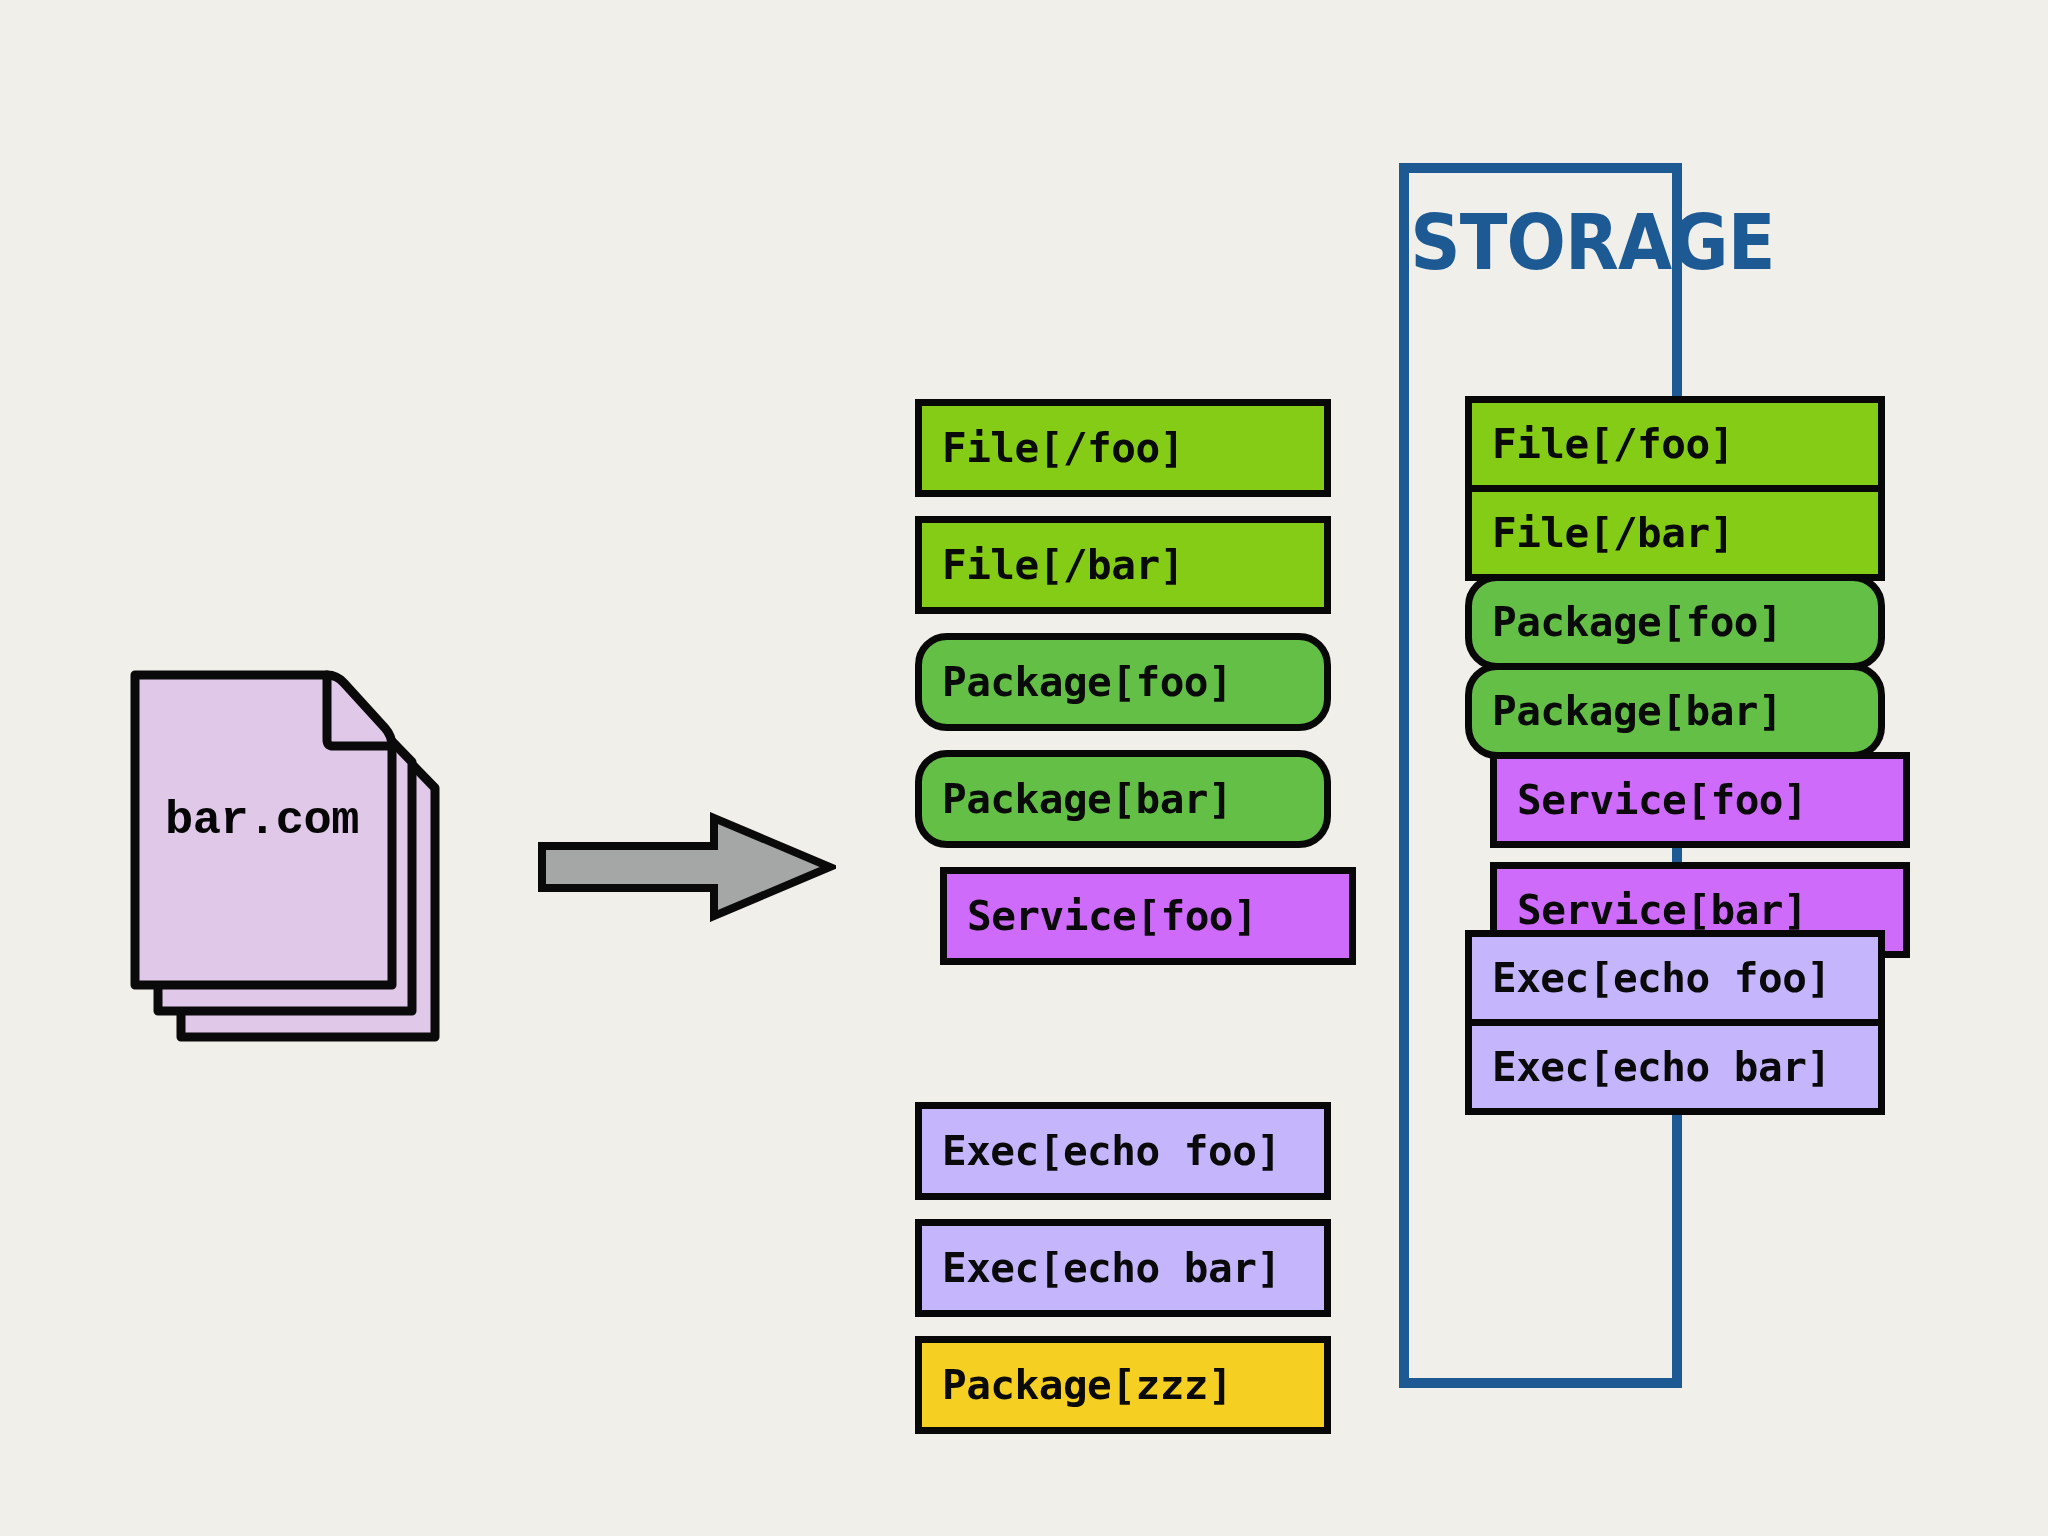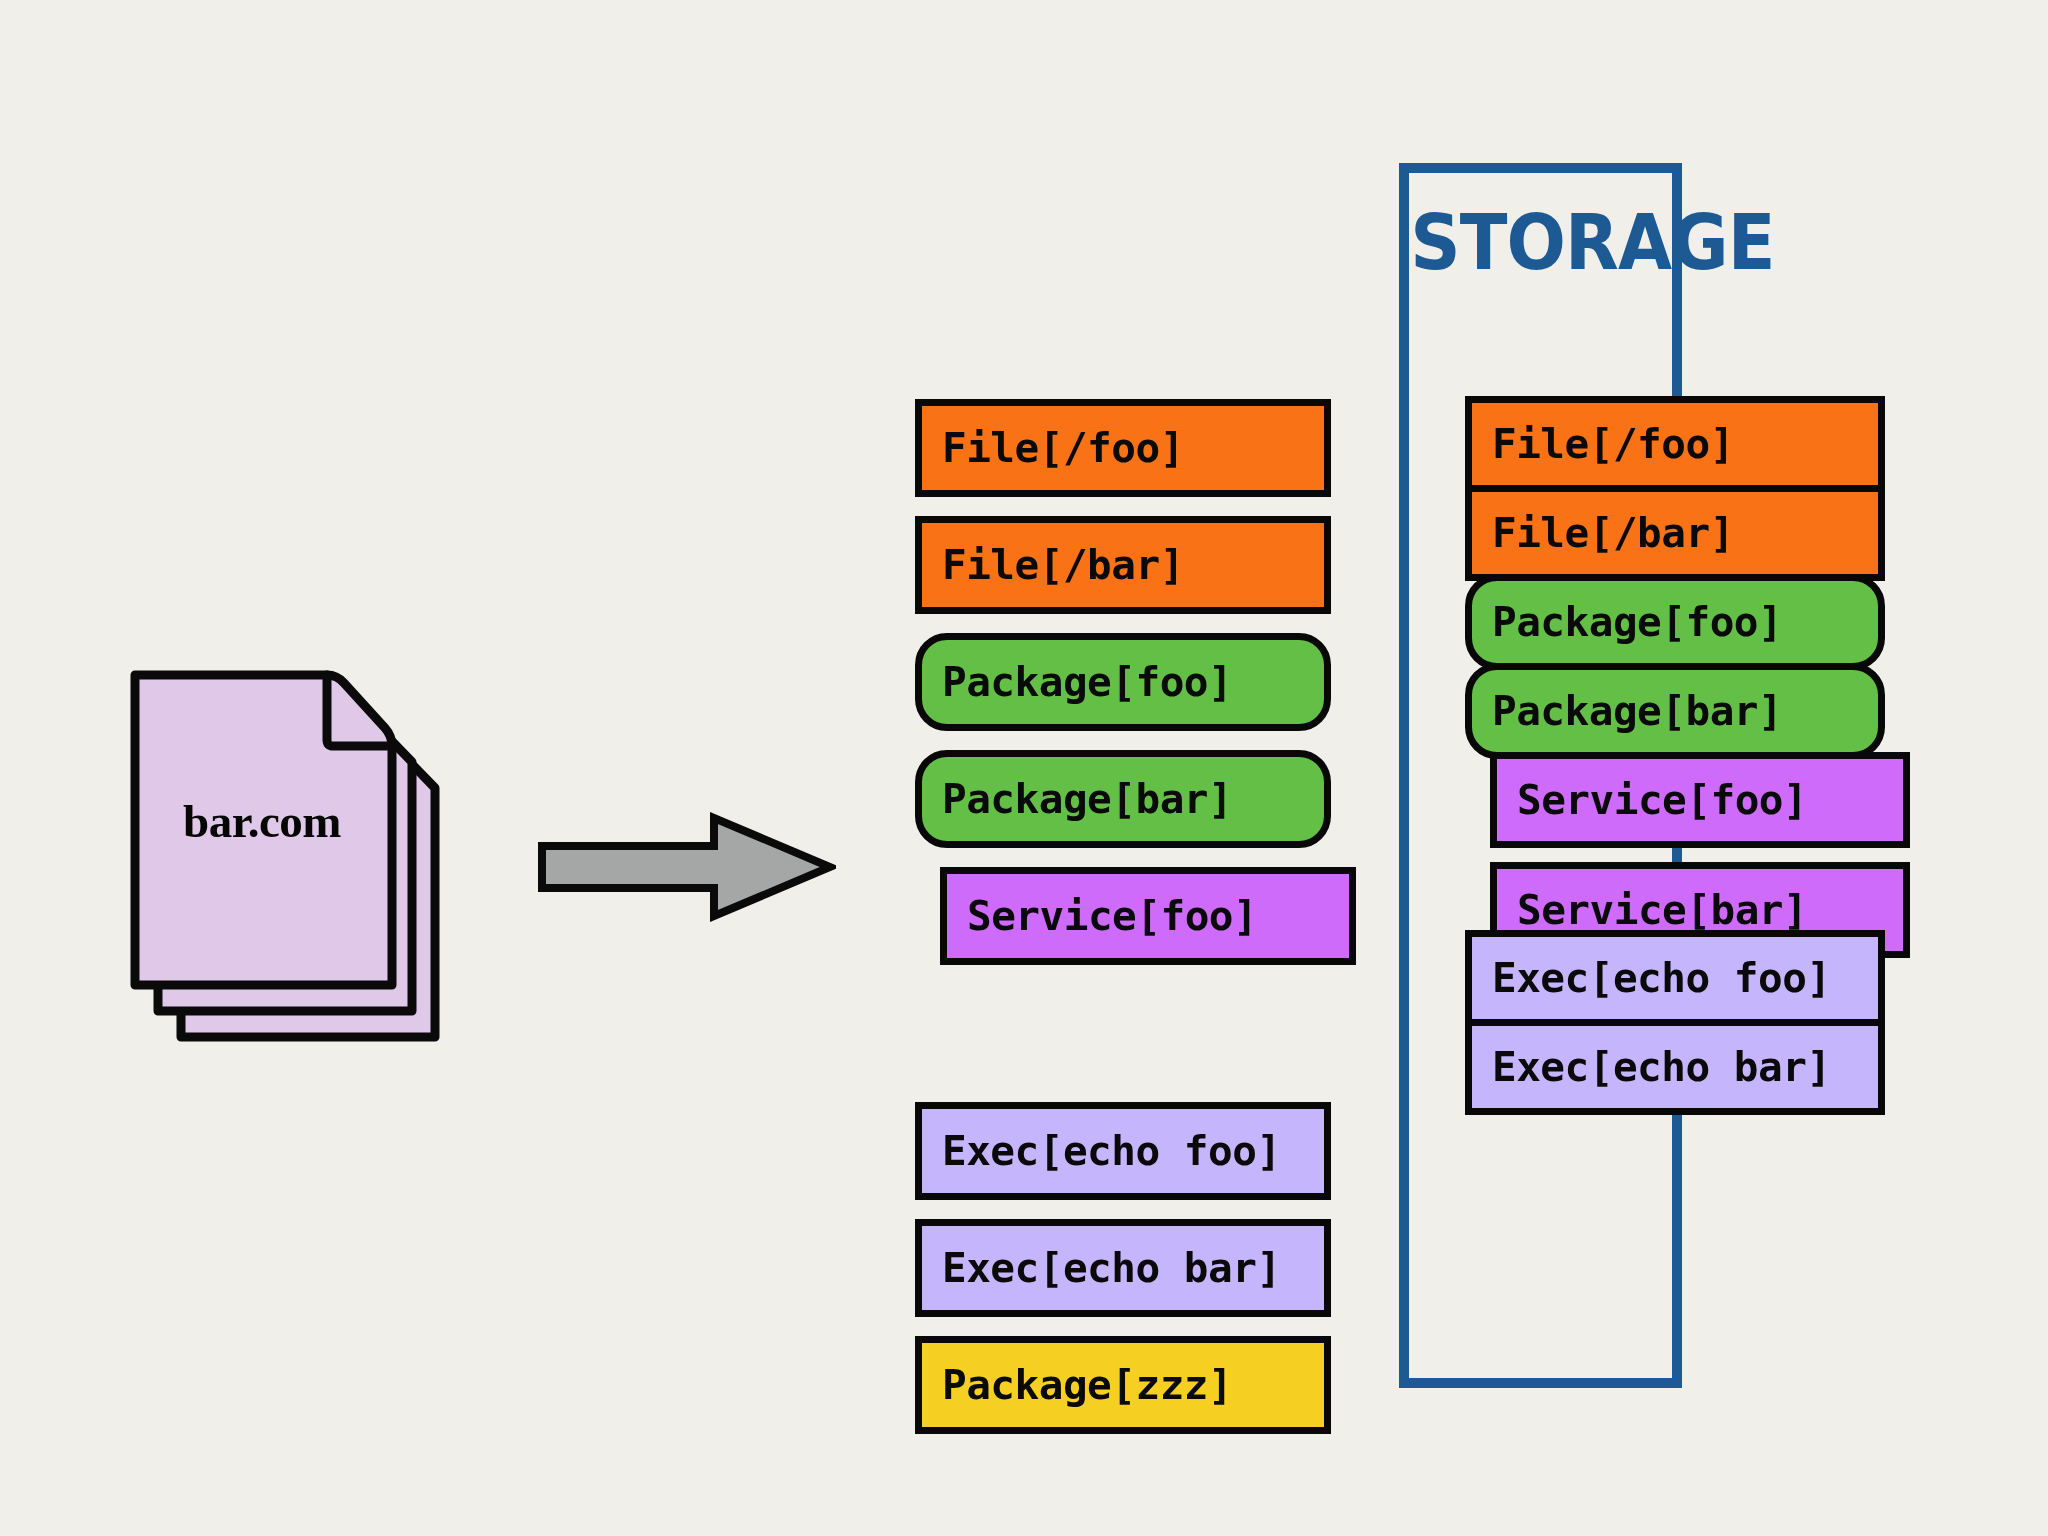--- a/index.html
+++ b/index.html
@@ -39,21 +39,21 @@
   #doc-page-3 { left: 46px; top: 52px; }
   #doc-page-2 { left: 23px; top: 26px; }
   #doc-page-1 { left: 0px;  top: 0px;  }
 
   #doc-label {
     position: absolute;
     left: 0px;
     top: 124px;
     width: 264px;
     text-align: center;
-    font-family: Liberation Serif, serif;
+    font-family: Liberation Mono, monospace;
     font-weight: bold;
     font-size: 47px;
     letter-spacing: -0.5px;
     color: #060606;
     z-index: 6;
   }
 
   
   #flow-arrow {
     position: absolute;
@@ -108,21 +108,21 @@
     font-size: 41px;
     font-weight: bold;
     letter-spacing: -0.5px;
     color: #0a0a0a;
     padding-left: 20px;
     white-space: nowrap;
   }
   #col-catalog .res-box { width: 416px; height: 98px; }
   #col-storage .res-box { width: 420px; height: 96px; }
 
-  .sw-blue   { background: #f97316; text-align: center; }
+  .sw-blue   { background: #84cc16; text-align: center; }
   .sw-green  { background: #63bf46; border-radius: 32px; }
   .sw-purple { background: #cf6bfb; margin-left: 25px; }
   .sw-red    { background: #c4b5fd; }
   .sw-yellow { background: #f5d022; }
 </style>
 </head>
 <body>
 
 <div id="canvas">
 

